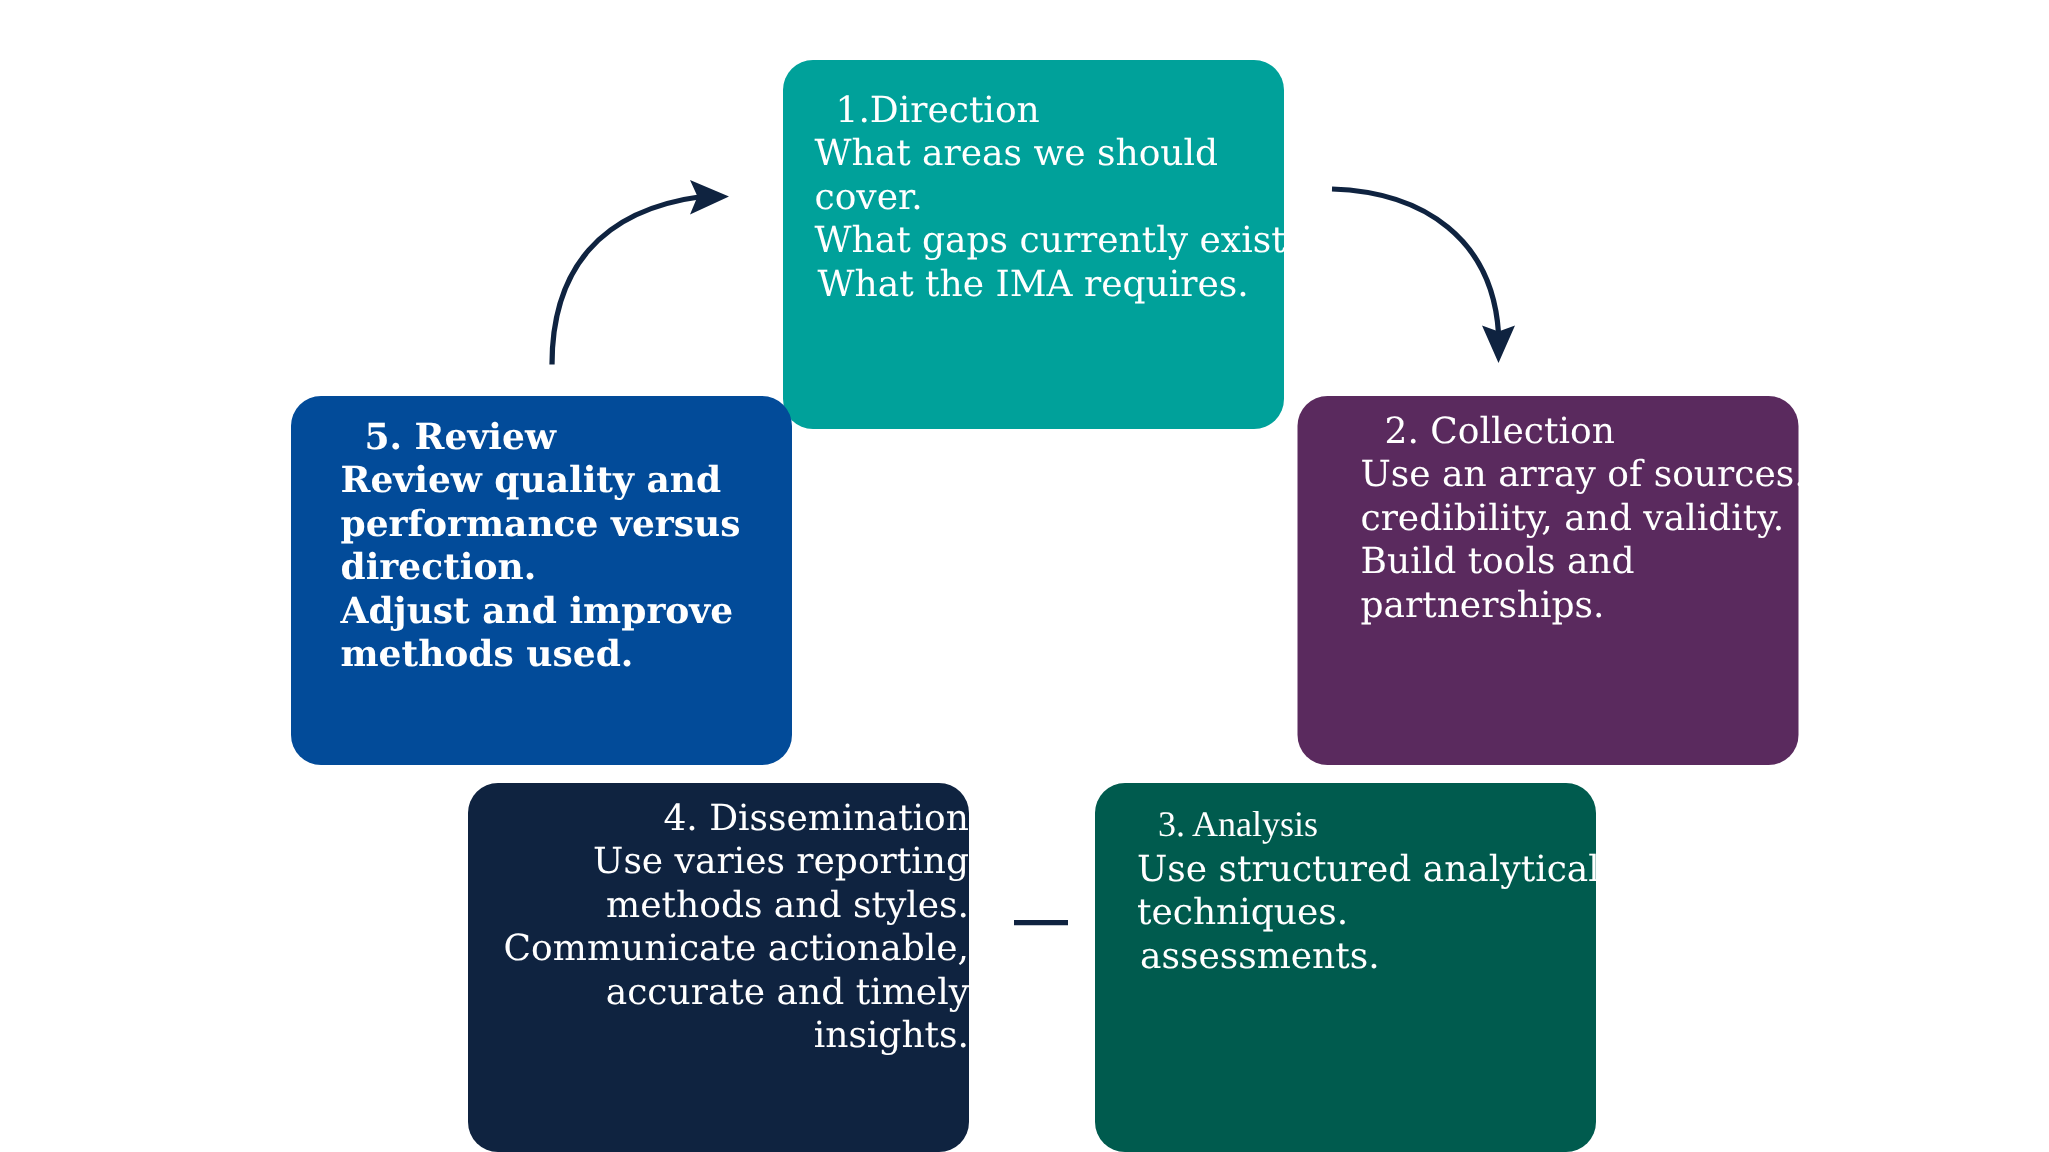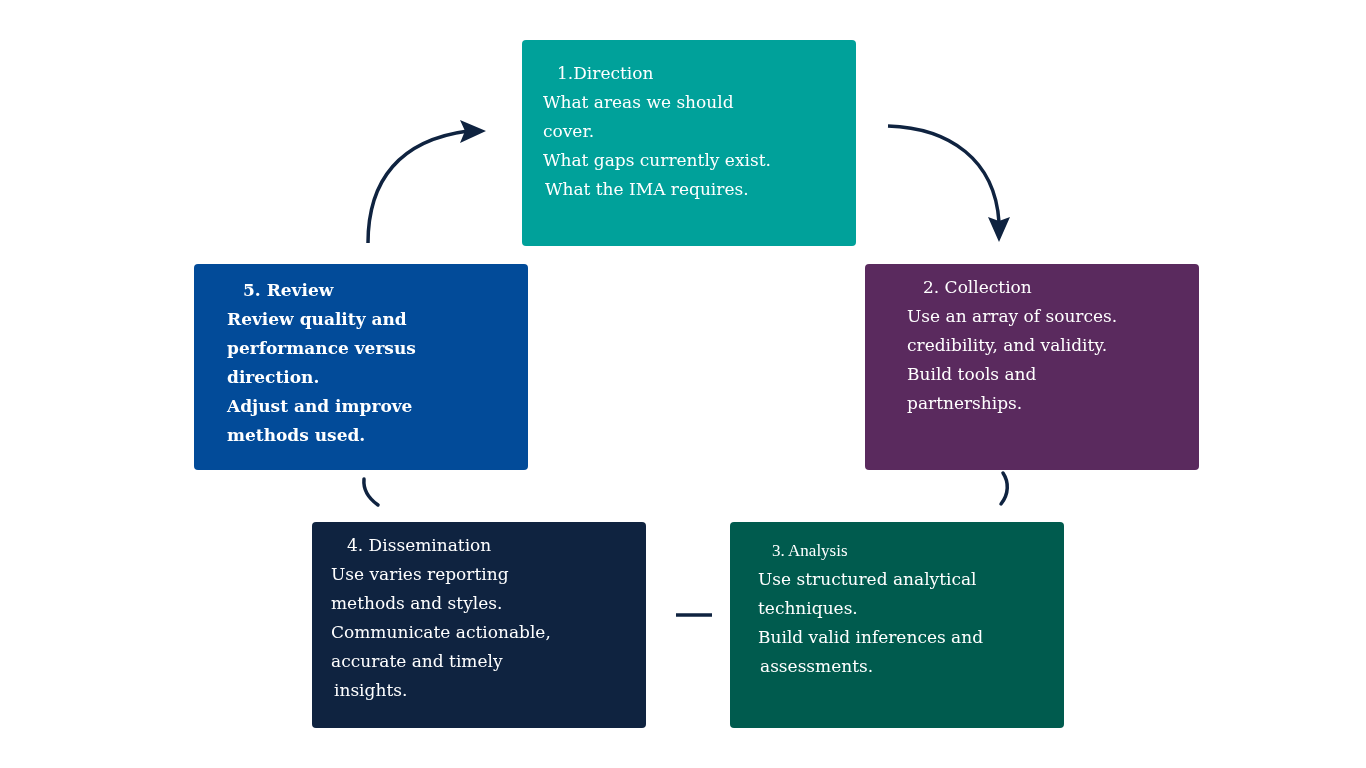--- a/index.html
+++ b/index.html
@@ -2,33 +2,33 @@
 <html><head>
   <meta charset="utf-8">
   <style>
     html, body { margin: 0; padding: 0; }
     body {
       width: 1366px; height: 768px; background: #ffffff;
       position: relative; overflow: hidden;
       font-family: "DejaVu Serif", "Liberation Serif", serif;
     }
     .box {
-      position: absolute; width: 334px; height: 206px;
-      border-radius: 4px; color: #ffffff; box-sizing: border-box;
-      font-size: 17px; line-height: 29px;
+      position: absolute; width: 334px; height: 246px;
+      border-radius: 20px; color: #ffffff; box-sizing: border-box;
+      font-size: 24px; line-height: 29px;
     }
     .box .title { display: block; white-space: nowrap; }
     .box .line { display: block; white-space: nowrap; }
     #box-direction { left: 522px; top: 40px; padding: 19px 0 0 21px; }
     #box-direction .title { padding-left: 14px; }
     #box-collection { left: 838px; top: 264px; padding: 9px 0 0 42px; margin-left: 27px; }
     #box-collection .title { padding-left: 16px; }
     #box-review { left: 194px; top: 264px; padding: 12px 0 0 33px; }
     #box-review .title { padding-left: 16px; }
-    #box-dissemination { left: 312px; top: 522px; padding: 9px 0 0 19px; }
+    #box-dissemination { left: 312px; top: 522px; padding: 9px 0 0 19px; text-align: right; }
     #box-dissemination .title { padding-left: 16px; }
     #box-analysis { left: 730px; top: 522px; padding: 14px 0 0 28px; }
     #box-analysis .title { padding-left: 14px; font-family: Liberation Serif, serif; }
     svg.connectors { position: absolute; left: 0; top: 0; width: 1366px; height: 768px; pointer-events: none; }
   </style>
 </head>
 <body>
 
 <svg class="connectors" viewBox="0 0 1366 768">
   <defs>
@@ -66,21 +66,20 @@
   <span class="line">Use an array of sources.</span>
   <span class="line">credibility, and validity.</span>
   <span class="line">Build tools and</span>
   <span class="line">partnerships.</span>
 </div>
 
 <div class="box" id="box-analysis" style="background: rgb(0, 91, 78);">
   <span class="title">3. Analysis</span>
   <span class="line">Use structured analytical</span>
   <span class="line">techniques.</span>
-  <span class="line">Build valid inferences and</span>
   <span class="line" style="padding-left:2px">assessments.</span>
 </div>
 
 <div class="box" id="box-dissemination" style="background: rgb(15, 35, 64);">
   <span class="title">4. Dissemination</span>
   <span class="line">Use varies reporting</span>
   <span class="line">methods and styles.</span>
   <span class="line">Communicate actionable,</span>
   <span class="line">accurate and timely</span>
   <span class="line" style="padding-left:3px">insights.</span>

